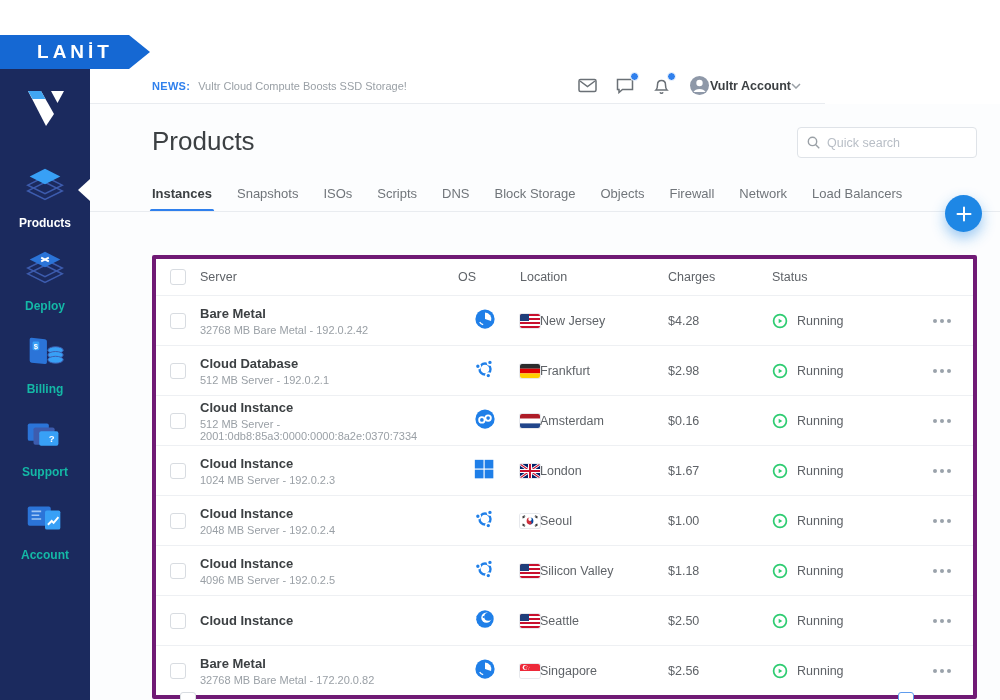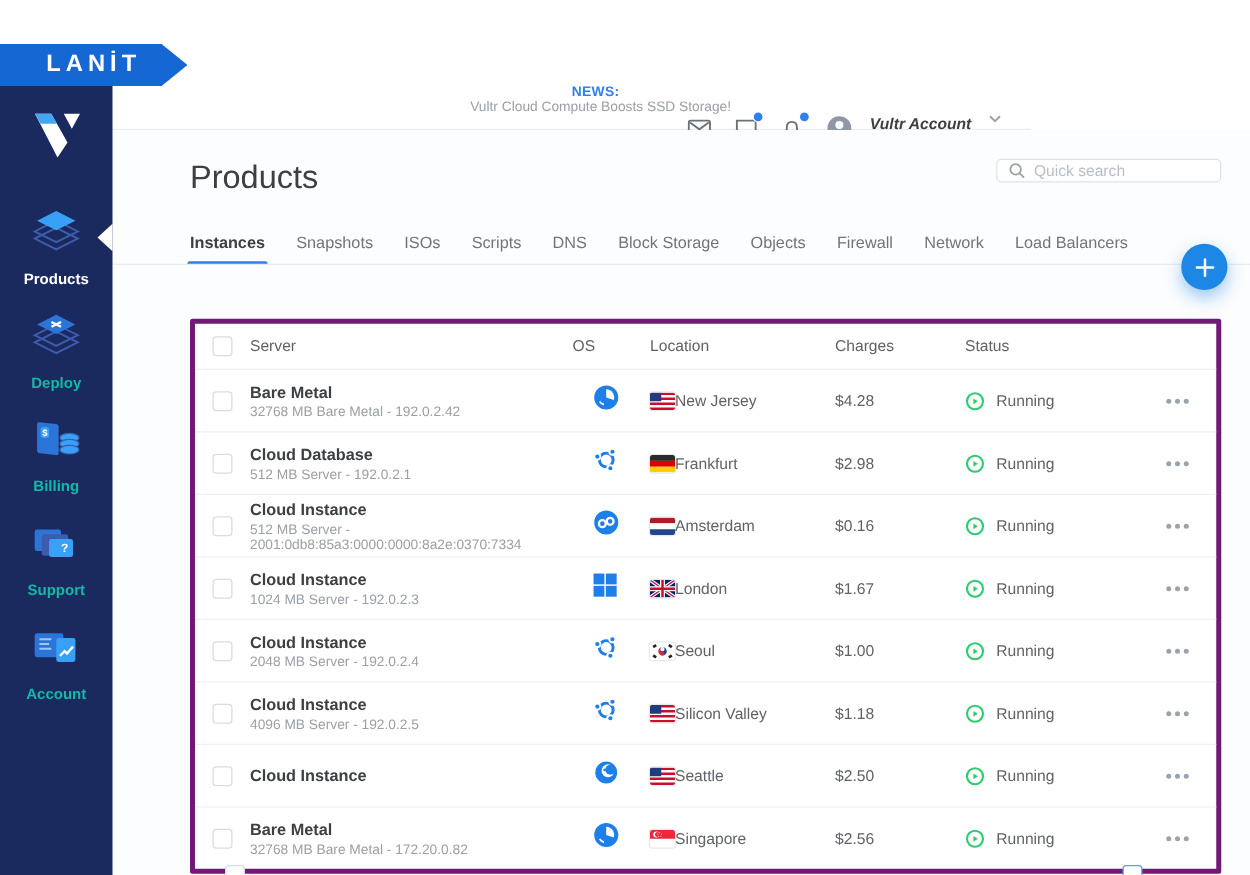--- a/index.html
+++ b/index.html
@@ -19,34 +19,34 @@
   .side-nav { margin-top:28px; display:flex; flex-direction:column; }
   .side-item { height:83px; display:flex; flex-direction:column; align-items:center; cursor:pointer; }
   .side-item .s-icon { height:48px; display:flex; align-items:center; justify-content:center; }
   .side-item .s-label { font-size:12px; font-weight:700; color:#14b8a6; margin-top:4px; }
   .side-item.active .s-label { color:#ffffff; }
   .side-caret { position:absolute; left:78px; top:179px; width:0; height:0; z-index:12;
     border-top:11px solid transparent; border-bottom:11px solid transparent; border-right:12px solid #fff; }
 
   
   .topbar { position:absolute; left:90px; top:68px; width:735px; height:36px; background:#fff;
-    border-bottom:1px solid #e9ecf0; display:flex; align-items:center; padding:0 24px 0 62px;flex-direction:column; }
+    border-bottom:1px solid #e9ecf0; display:flex; align-items:center; padding:0 24px 0 62px; }
   .news-label { color:#2f80ed; font-size:11px; font-weight:700; letter-spacing:.3px; }
   .news-text { color:#9aa0a6; font-size:11px; margin-left:8px; }
   .topbar-right { margin-left:auto; display:flex; align-items:center; gap:17px; }
   .tb-icon { position:relative; width:20px; height:20px; display:flex; align-items:center; justify-content:center; cursor:pointer; }
   .badge-dot { position:absolute; top:-4px; right:-4px; width:9px; height:9px; border-radius:50%;
     background:#2f80ed; border:1.5px solid #fff; }
-  .account-chip { display:flex; align-items:flex-start; gap:14px; cursor:pointer;font-style:italic; }
+  .account-chip { display:flex; align-items:center; gap:0; cursor:pointer; }
   .account-name { font-size:12.5px; color:#3c4043; font-weight:600; }
 
   
   .content { position:absolute; left:90px; top:104px; width:910px; height:596px; background:#fcfdfe; }
   .page-title { position:absolute; left:62px; top:22px; font-size:26px; color:#3c4043; font-weight:400; }
-  .search-box { position:absolute; left:707px; top:23px; width:180px; height:19px; background:#fff;
+  .search-box { position:absolute; left:707px; top:23px; width:180px; height:31px; background:#fff;
     border:1px solid #dfe3e8; border-radius:4px; display:flex; align-items:center; padding:0 9px; }
   .search-box input { border:0; outline:0; width:100%; font-size:12.5px; color:#3c4043; margin-left:7px;
     font-family:"Liberation Sans", sans-serif; background:transparent; }
   .search-box input::placeholder { color:#b8bec6; }
 
   .tabs { position:absolute; left:62px; top:82px; display:flex; gap:25px; }
   .tab { font-size:13px; color:#70757a; padding-bottom:11px; cursor:pointer; position:relative; }
   .tab.active { color:#3c4043; font-weight:600; }
   .tab.active::after { content:""; position:absolute; left:-2px; right:-2px; bottom:0; height:3px;
     background:#2f80ed; border-radius:3px; }

